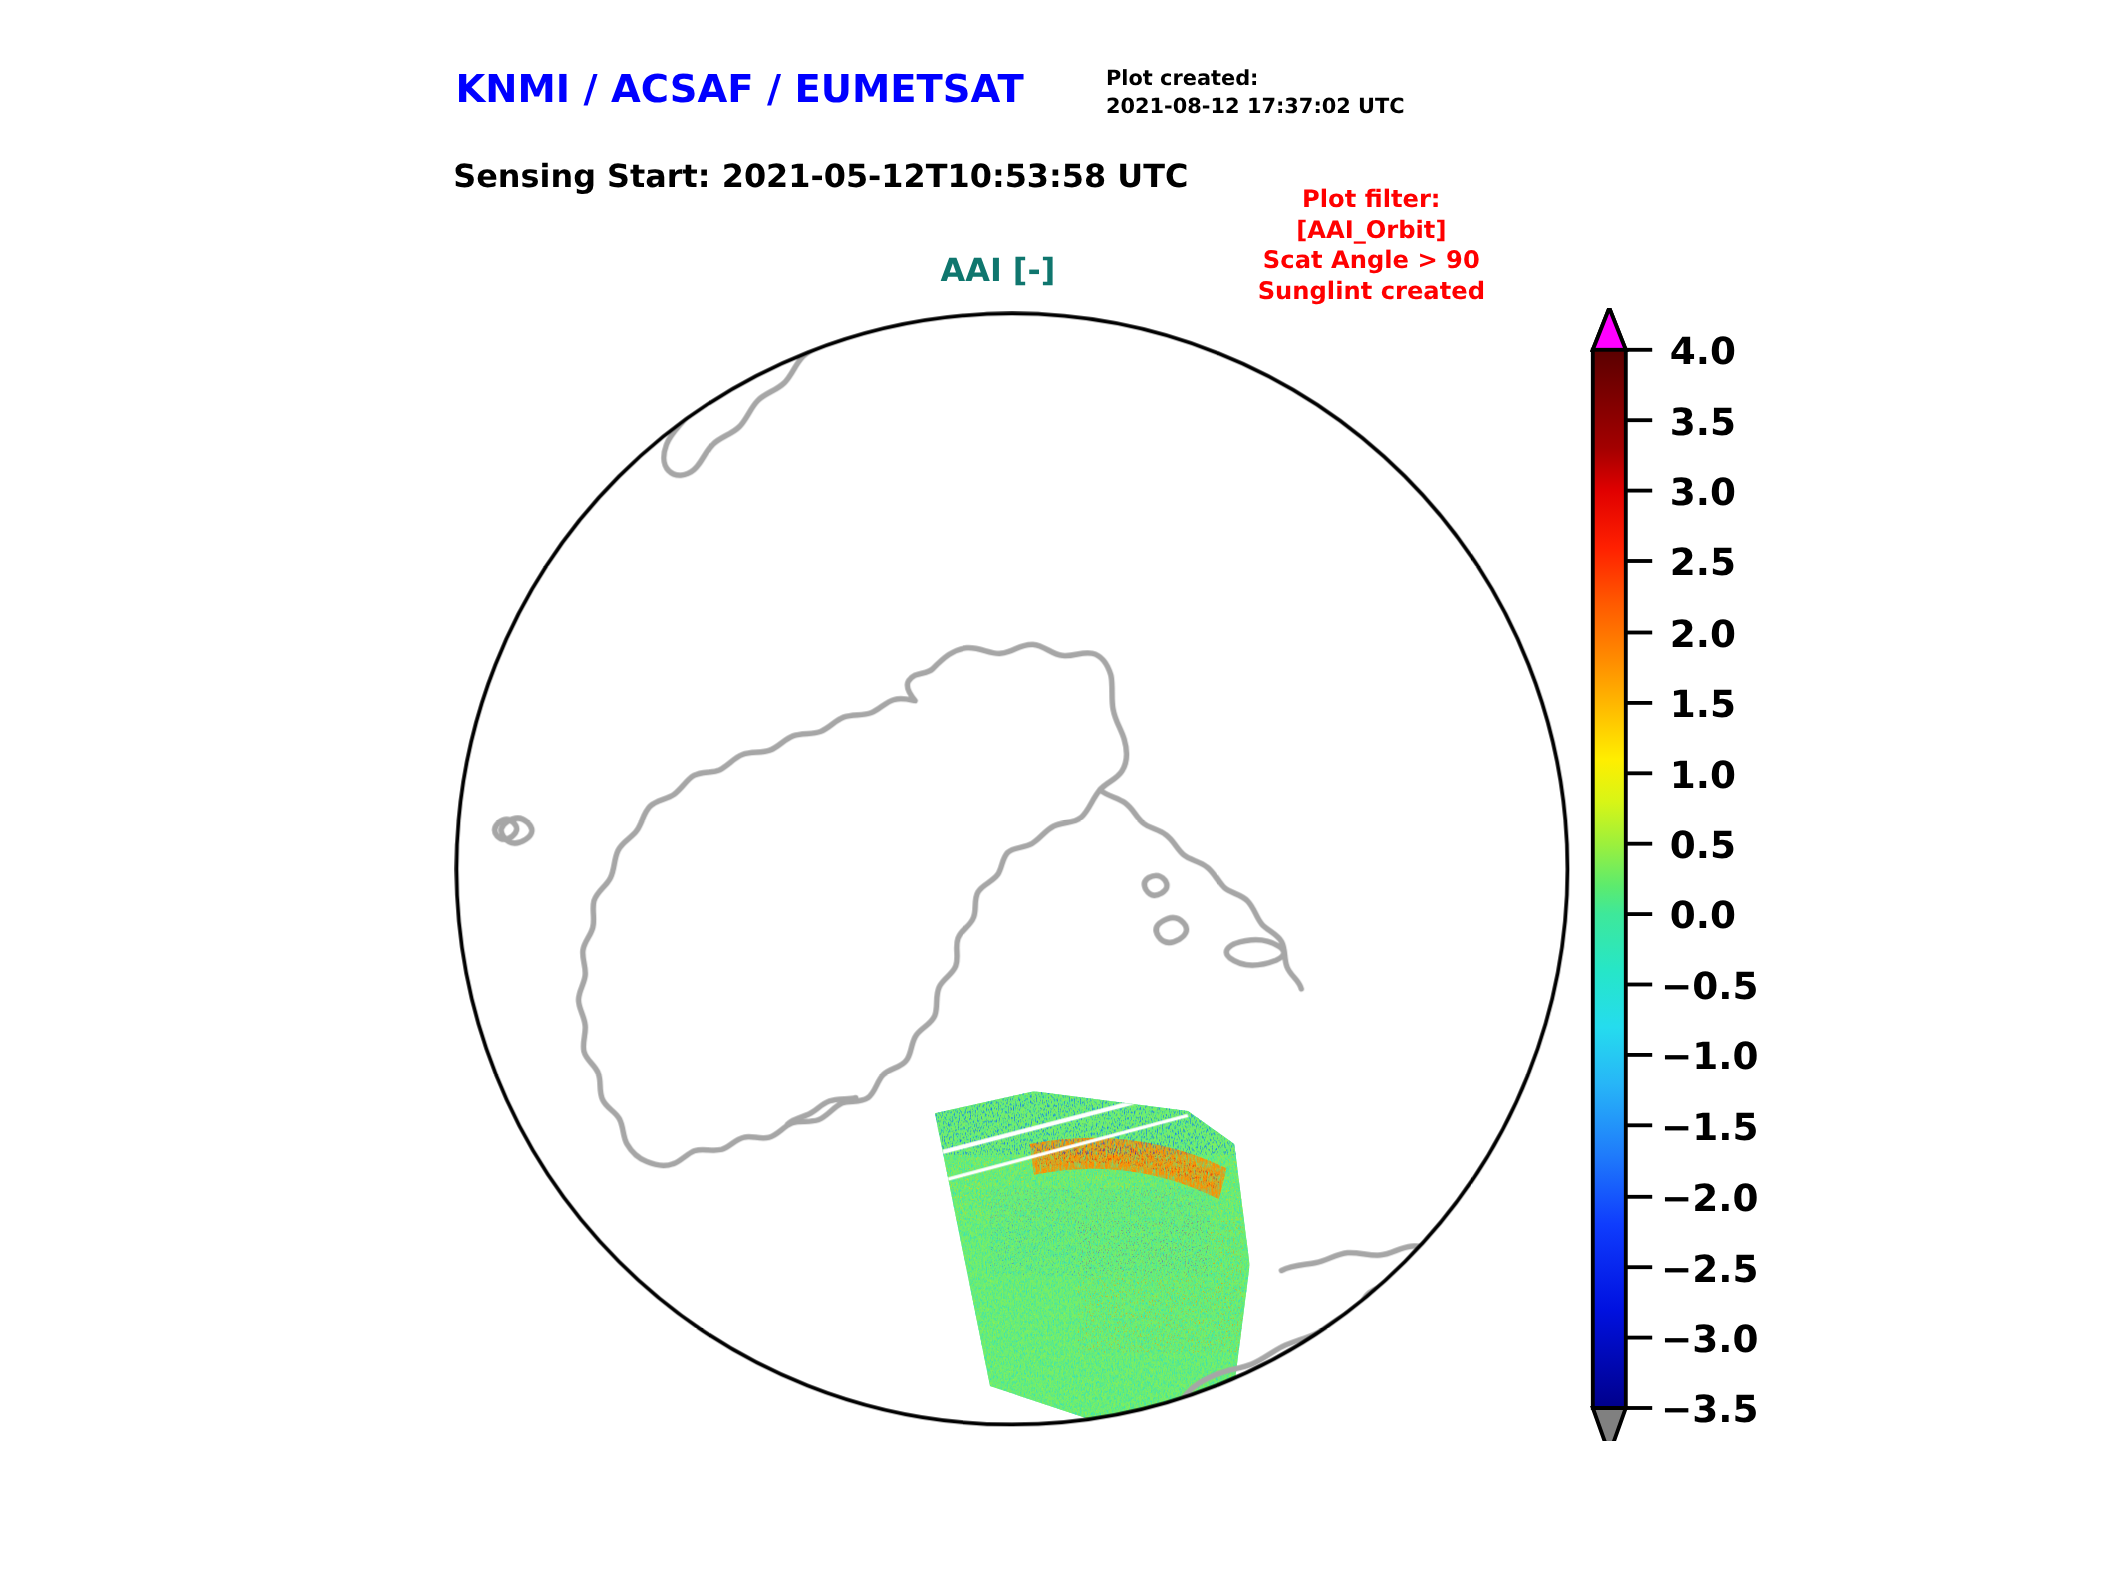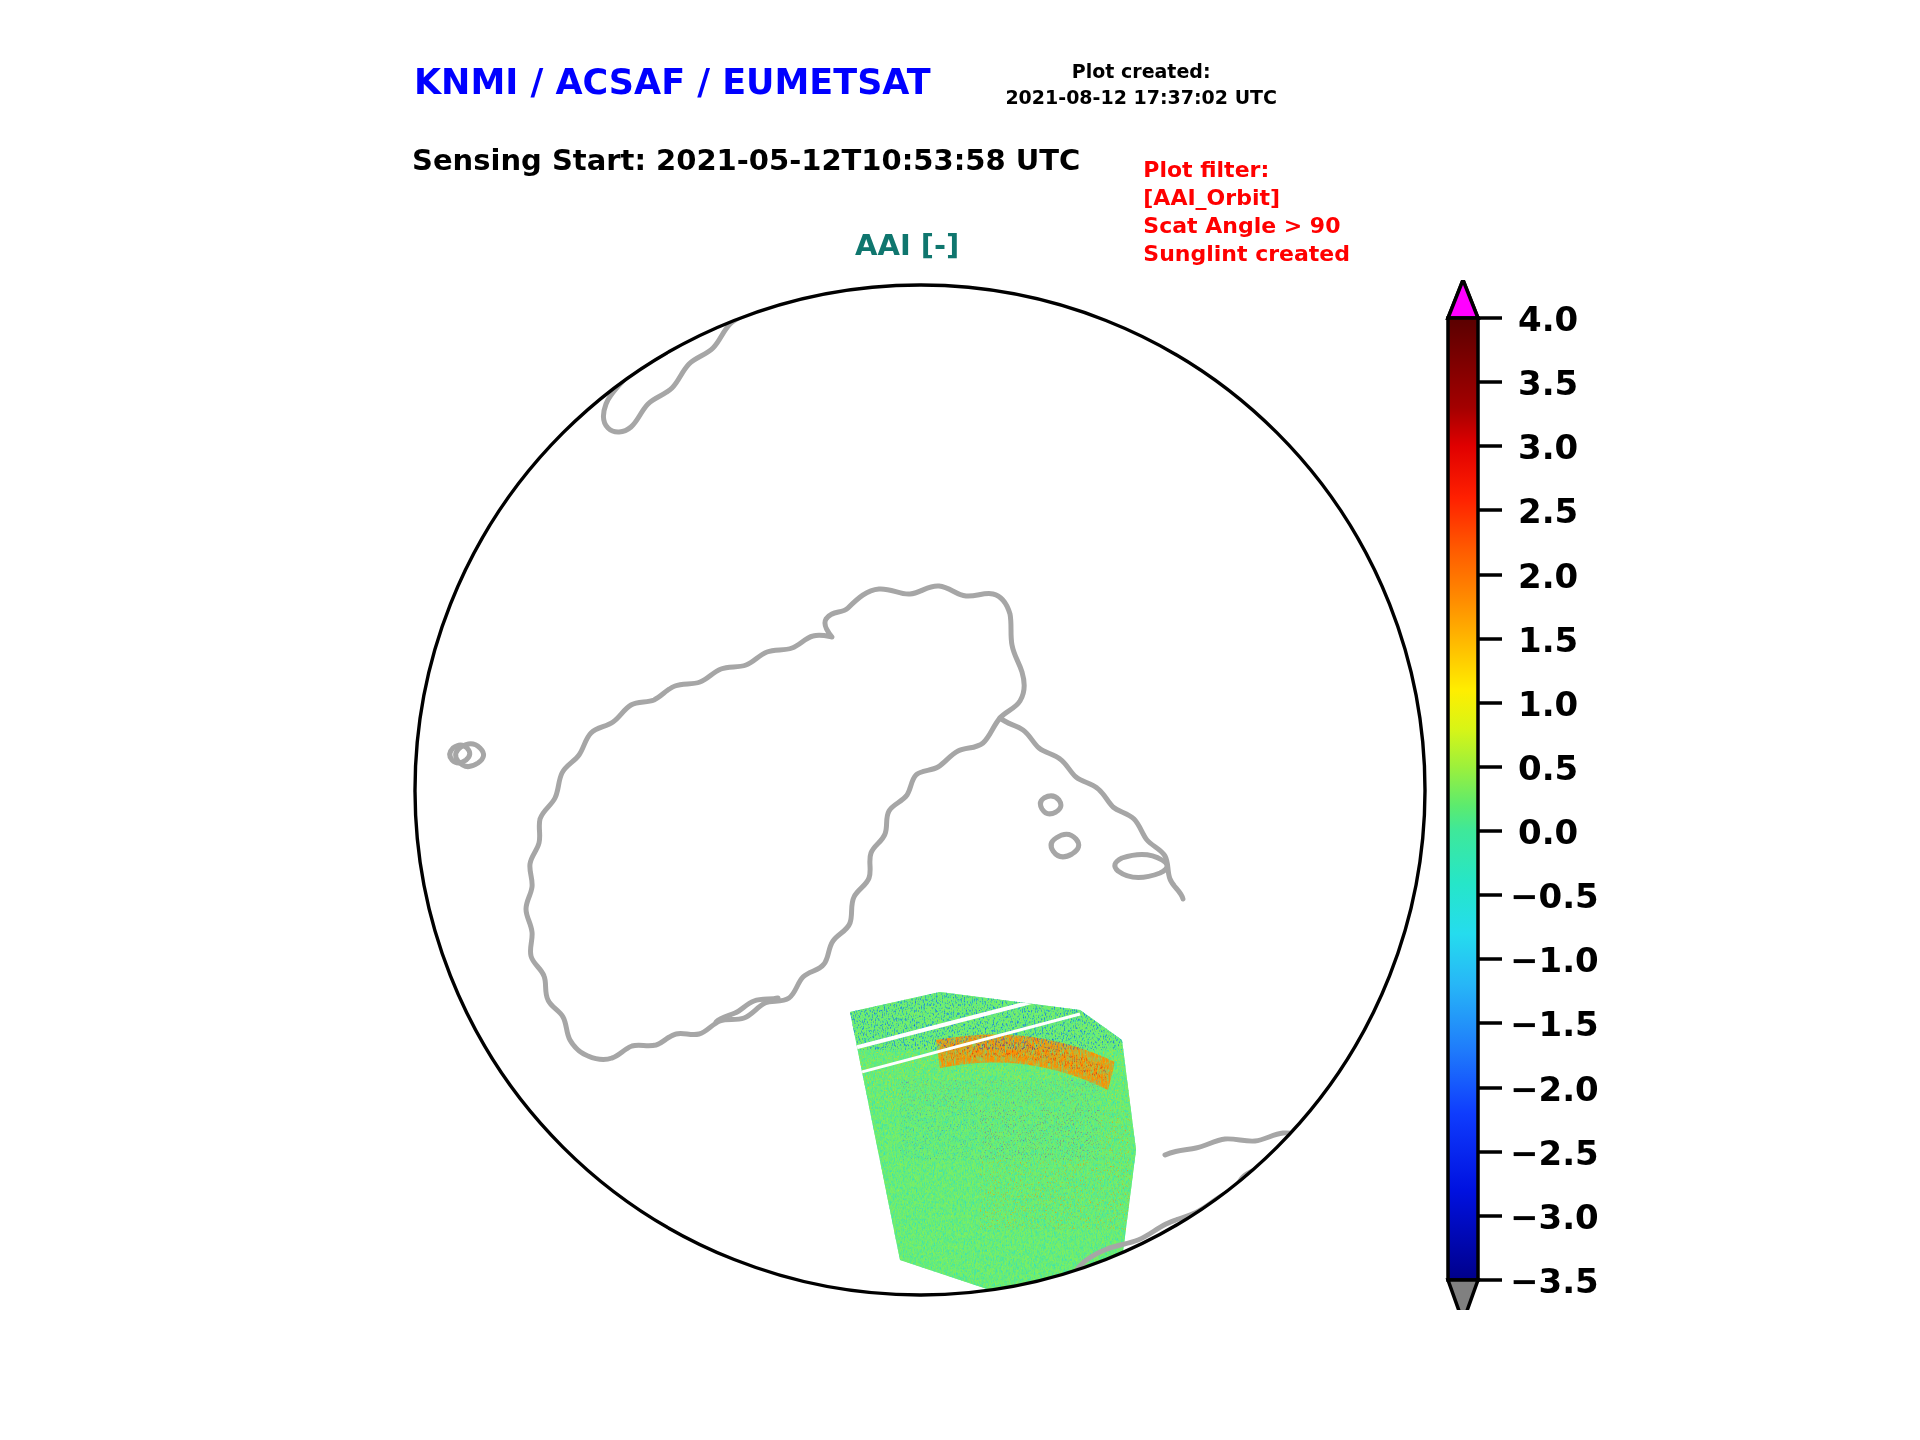--- a/index.html
+++ b/index.html
@@ -30,21 +30,21 @@
     top: 62px;
     font-size: 35px;
     color: #0000ff;
     white-space: nowrap;
     letter-spacing: 0px;
   }
   .created-block {
     position: absolute;
     right: 643px;
     top: 58px;
-    text-align: center;
+    text-align: left;
     font-size: 19px;
     line-height: 26px;
     color: #000000;
     white-space: nowrap;
   }
   .product-block {
     position: absolute;
     left: 412px;
     top: 140px;
     font-size: 29px;
@@ -56,22 +56,22 @@
     position: absolute;
     left: 855px;
     top: 228px;
     font-size: 29px;
     color: #0f766e;
     white-space: nowrap;
   }
   .filter-block {
     position: absolute;
     right: 570px;
-    top: 156px;
-    text-align: left;
+    top: 168px;
+    text-align: center;
     font-size: 22px;
     line-height: 28px;
     color: #ff0000;
     white-space: nowrap;
   }
 
   
   .map-area {
     position: absolute;
     left: 380px;

